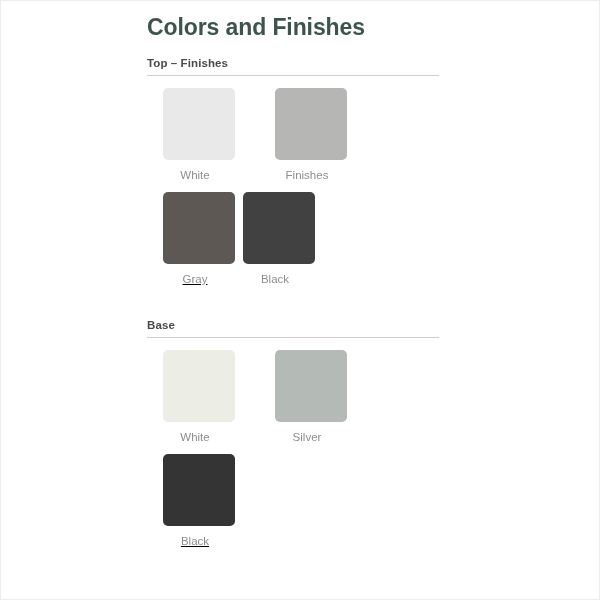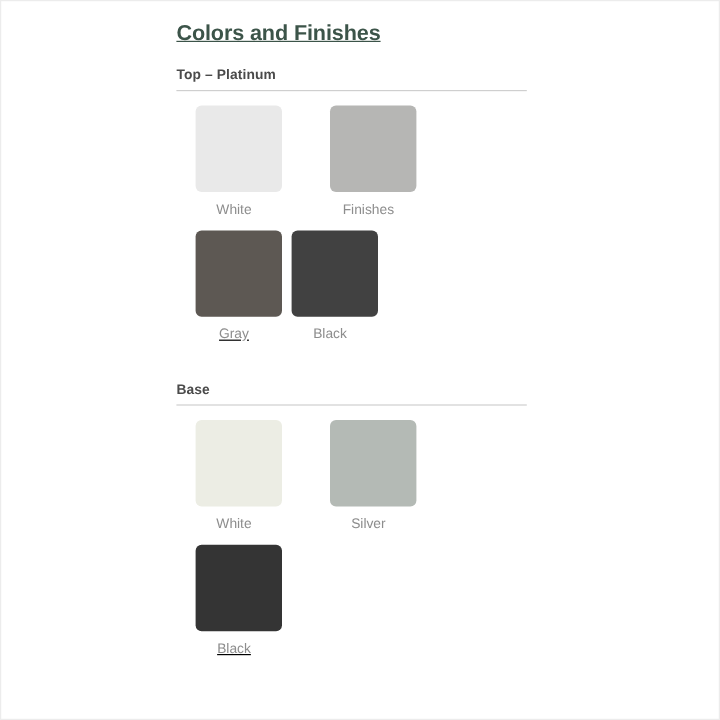--- a/index.html
+++ b/index.html
@@ -25,28 +25,27 @@
   }
 
   .content {
     position: absolute;
     left: 146px;
     top: 0;
     width: 292px;
   }
 
   .page-title {
-    font-size: 18px;
+    font-size: 23px;
     font-weight: bold;
     color: #3c5449;
     letter-spacing: -0.1px;
     margin: 0;
     padding-top: 13px;
     line-height: 26px;
-    text-decoration: underline;
   }
 
   .section {
     margin-top: 16px;
   }
   .section.bamboo { margin-top: 26px; }
   .section.base   { margin-top: 22px; }
 
   .section-header {
     font-size: 11.5px;
@@ -138,21 +137,21 @@
 </head>
 <body>
 
 <div class="page">
   <div class="content">
 
     <h1 class="page-title">Colors and Finishes</h1>
 
     <div id="sections-root">
         <div class="section">
-          <div class="section-header">Top – Platinum</div>
+          <div class="section-header">Top – Finishes</div>
           <div class="section-rule"></div>
           <div class="swatch-grid">
             <div class="swatch-cell">
               <div class="swatch-chip" style="background: rgb(233, 233, 233);"></div>
               <div class="swatch-label">White</div>
             </div>
             <div class="swatch-cell">
               <div class="swatch-chip" style="background: rgb(182, 182, 180);"></div>
               <div class="swatch-label">Finishes</div>
             </div>

